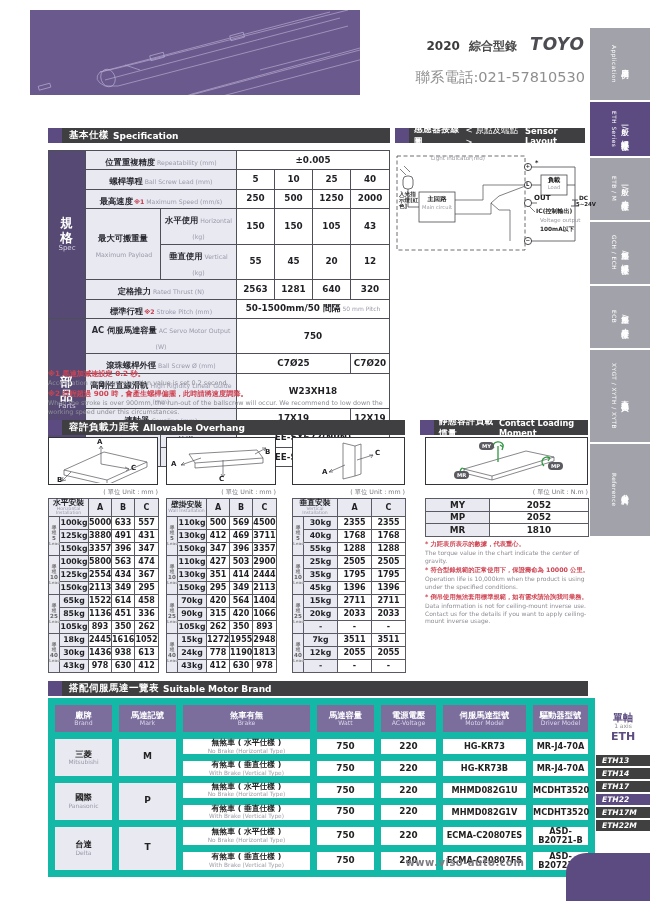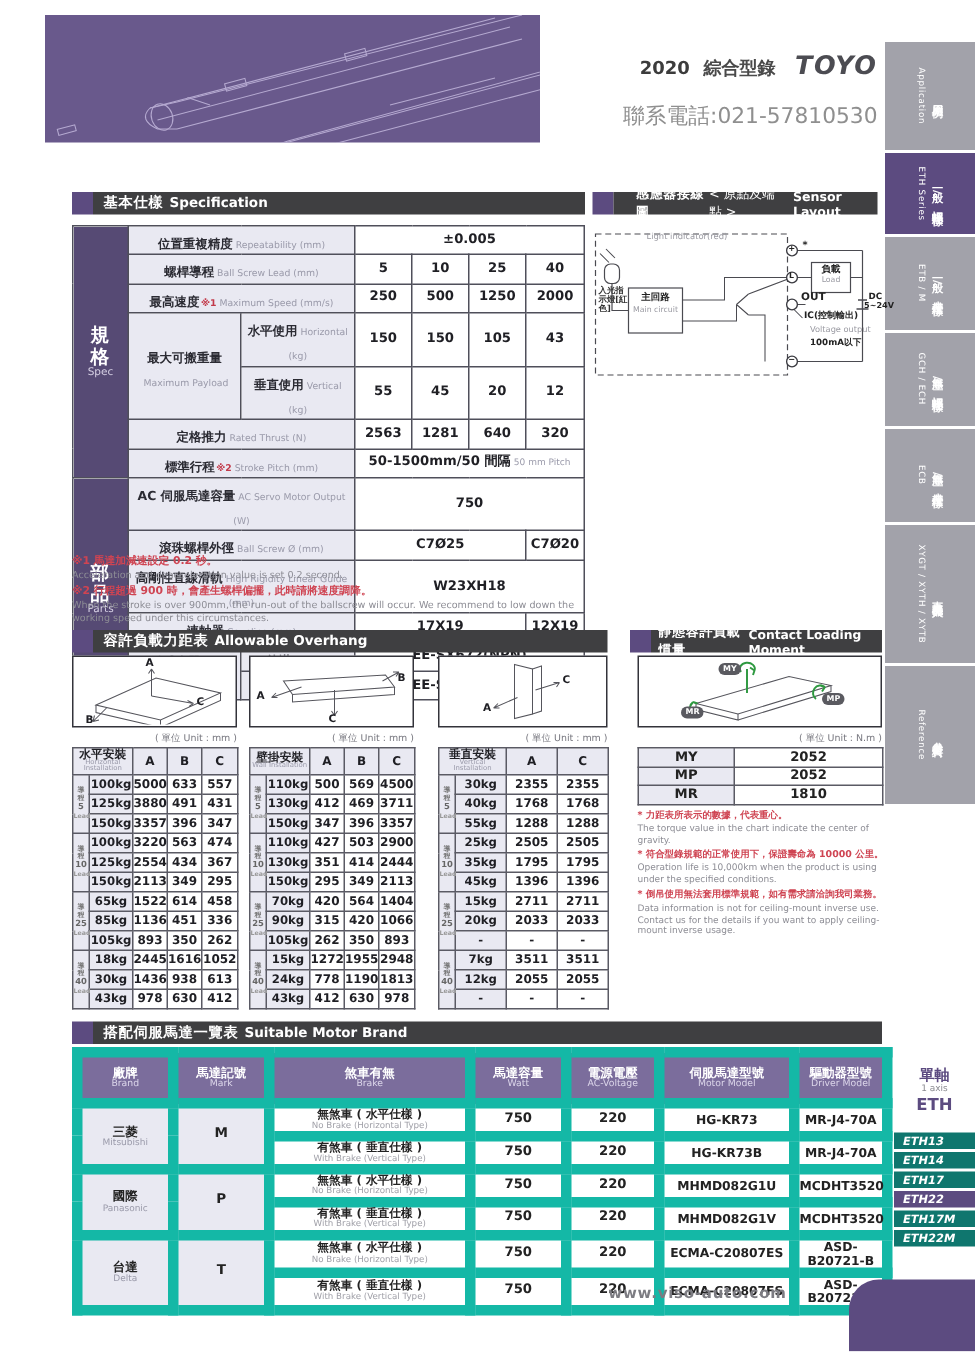--- a/index.html
+++ b/index.html
@@ -91,21 +91,21 @@
   .bk-zh{font-size:7.8px;font-weight:bold;display:block;}
   .bk-en{font-size:5.8px;color:#a0a0a8;display:block;}
   #motor-table td.num{font-size:8.8px;font-weight:bold;}
   #motor-table td.model{font-size:8.2px;font-weight:bold;}
 
   
   #eth-head{left:596px;top:712px;width:54px;text-align:center;}
   #eth-head .axzh{font-size:10px;font-weight:bold;color:#5c4b80;line-height:1.1;}
   #eth-head .axen{font-size:6px;color:#8a8a90;line-height:1.1;}
   #eth-head .axser{font-size:11px;font-weight:bold;color:#5c4b80;line-height:1.2;}
-  .eth-tab{position:absolute;left:596px;width:54px;height:11px;background:#0f766e;color:#fff;
+  .eth-tab{position:absolute;left:596px;width:54px;height:11px;background:#404040;color:#fff;
            font-size:7.6px;font-weight:bold;font-style:italic;line-height:11px;padding-left:6px;box-sizing:border-box;cursor:pointer;}
   .eth-tab.active{background:#5c4b80;}
 
   
   #footer-url{left:360px;top:857px;width:210px;text-align:center;font-size:10px;font-weight:bold;color:#7c7c82;letter-spacing:.5px;cursor:pointer;}
   #corner{left:566px;top:853px;width:84px;height:48px;background:#5c4b80;border-top-left-radius:20px;}
 
   
   .sd-lbl{position:absolute;line-height:1.05;}
 </style>
@@ -273,21 +273,21 @@
       </tbody>
   </table>
   <div class="abs" id="spec-notes" style="left:48px;top:369px;width:345px;">
       <p class="note-zh">※1 馬達加減速設定 0.2 秒。</p>
       <p class="note-en">Acceleration and deacceleration value is set 0.2 second.</p>
       <p class="note-zh">※2 行程超過 900 時，會產生螺桿偏擺，此時請將速度調降。</p>
       <p class="note-en">When the stroke is over 900mm, the run-out of the ballscrew will occur. We recommend to low down the working speed under this circumstances.</p>
     </div>
 
   <div class="abs secsq" style="left:395px;top:128px;"></div>
-  <div class="abs secbar" style="left:409px;top:128px;width:176px;padding-left:15px;">
+  <div class="abs secbar" style="left:409px;top:128px;width:176px;padding-left:5px;">
     <span class="zh" style="font-size:8.6px">感應器接線圖</span>
     <span class="mid">&lt; 原點及端點 &gt;</span>
     <span class="en" style="font-size:8.4px">Sensor Layout</span>
   </div>
   <div class="abs" id="sensor-diagram" style="left:395px;top:150px;width:195px;height:105px;">
     <svg width="195" height="105" viewBox="0 0 195 105">
       <g fill="none" stroke="#4a4a50" stroke-width="0.8">
         <rect x="2" y="6" width="128" height="94" stroke-dasharray="4,2.5"></rect>
         <rect x="24" y="42" width="36" height="30"></rect>
         <rect x="8" y="26" width="10" height="13" rx="4"></rect>
@@ -422,21 +422,21 @@
               <td>347</td>
             </tr>
             <tr>
               <td class="leadc" rowspan="3">
                 <span class="lead-zh">導
 程</span>
                 <span class="lead-num">10</span>
                 <span class="lead-en">Lead</span>
               </td>
               <td class="wcell">100kg</td>
-              <td>3220</td>
+              <td>5800</td>
               <td>563</td>
               <td>474</td>
             </tr>
             <tr>
               <td class="wcell">125kg</td>
               <td>2554</td>
               <td>434</td>
               <td>367</td>
             </tr>
             <tr>

